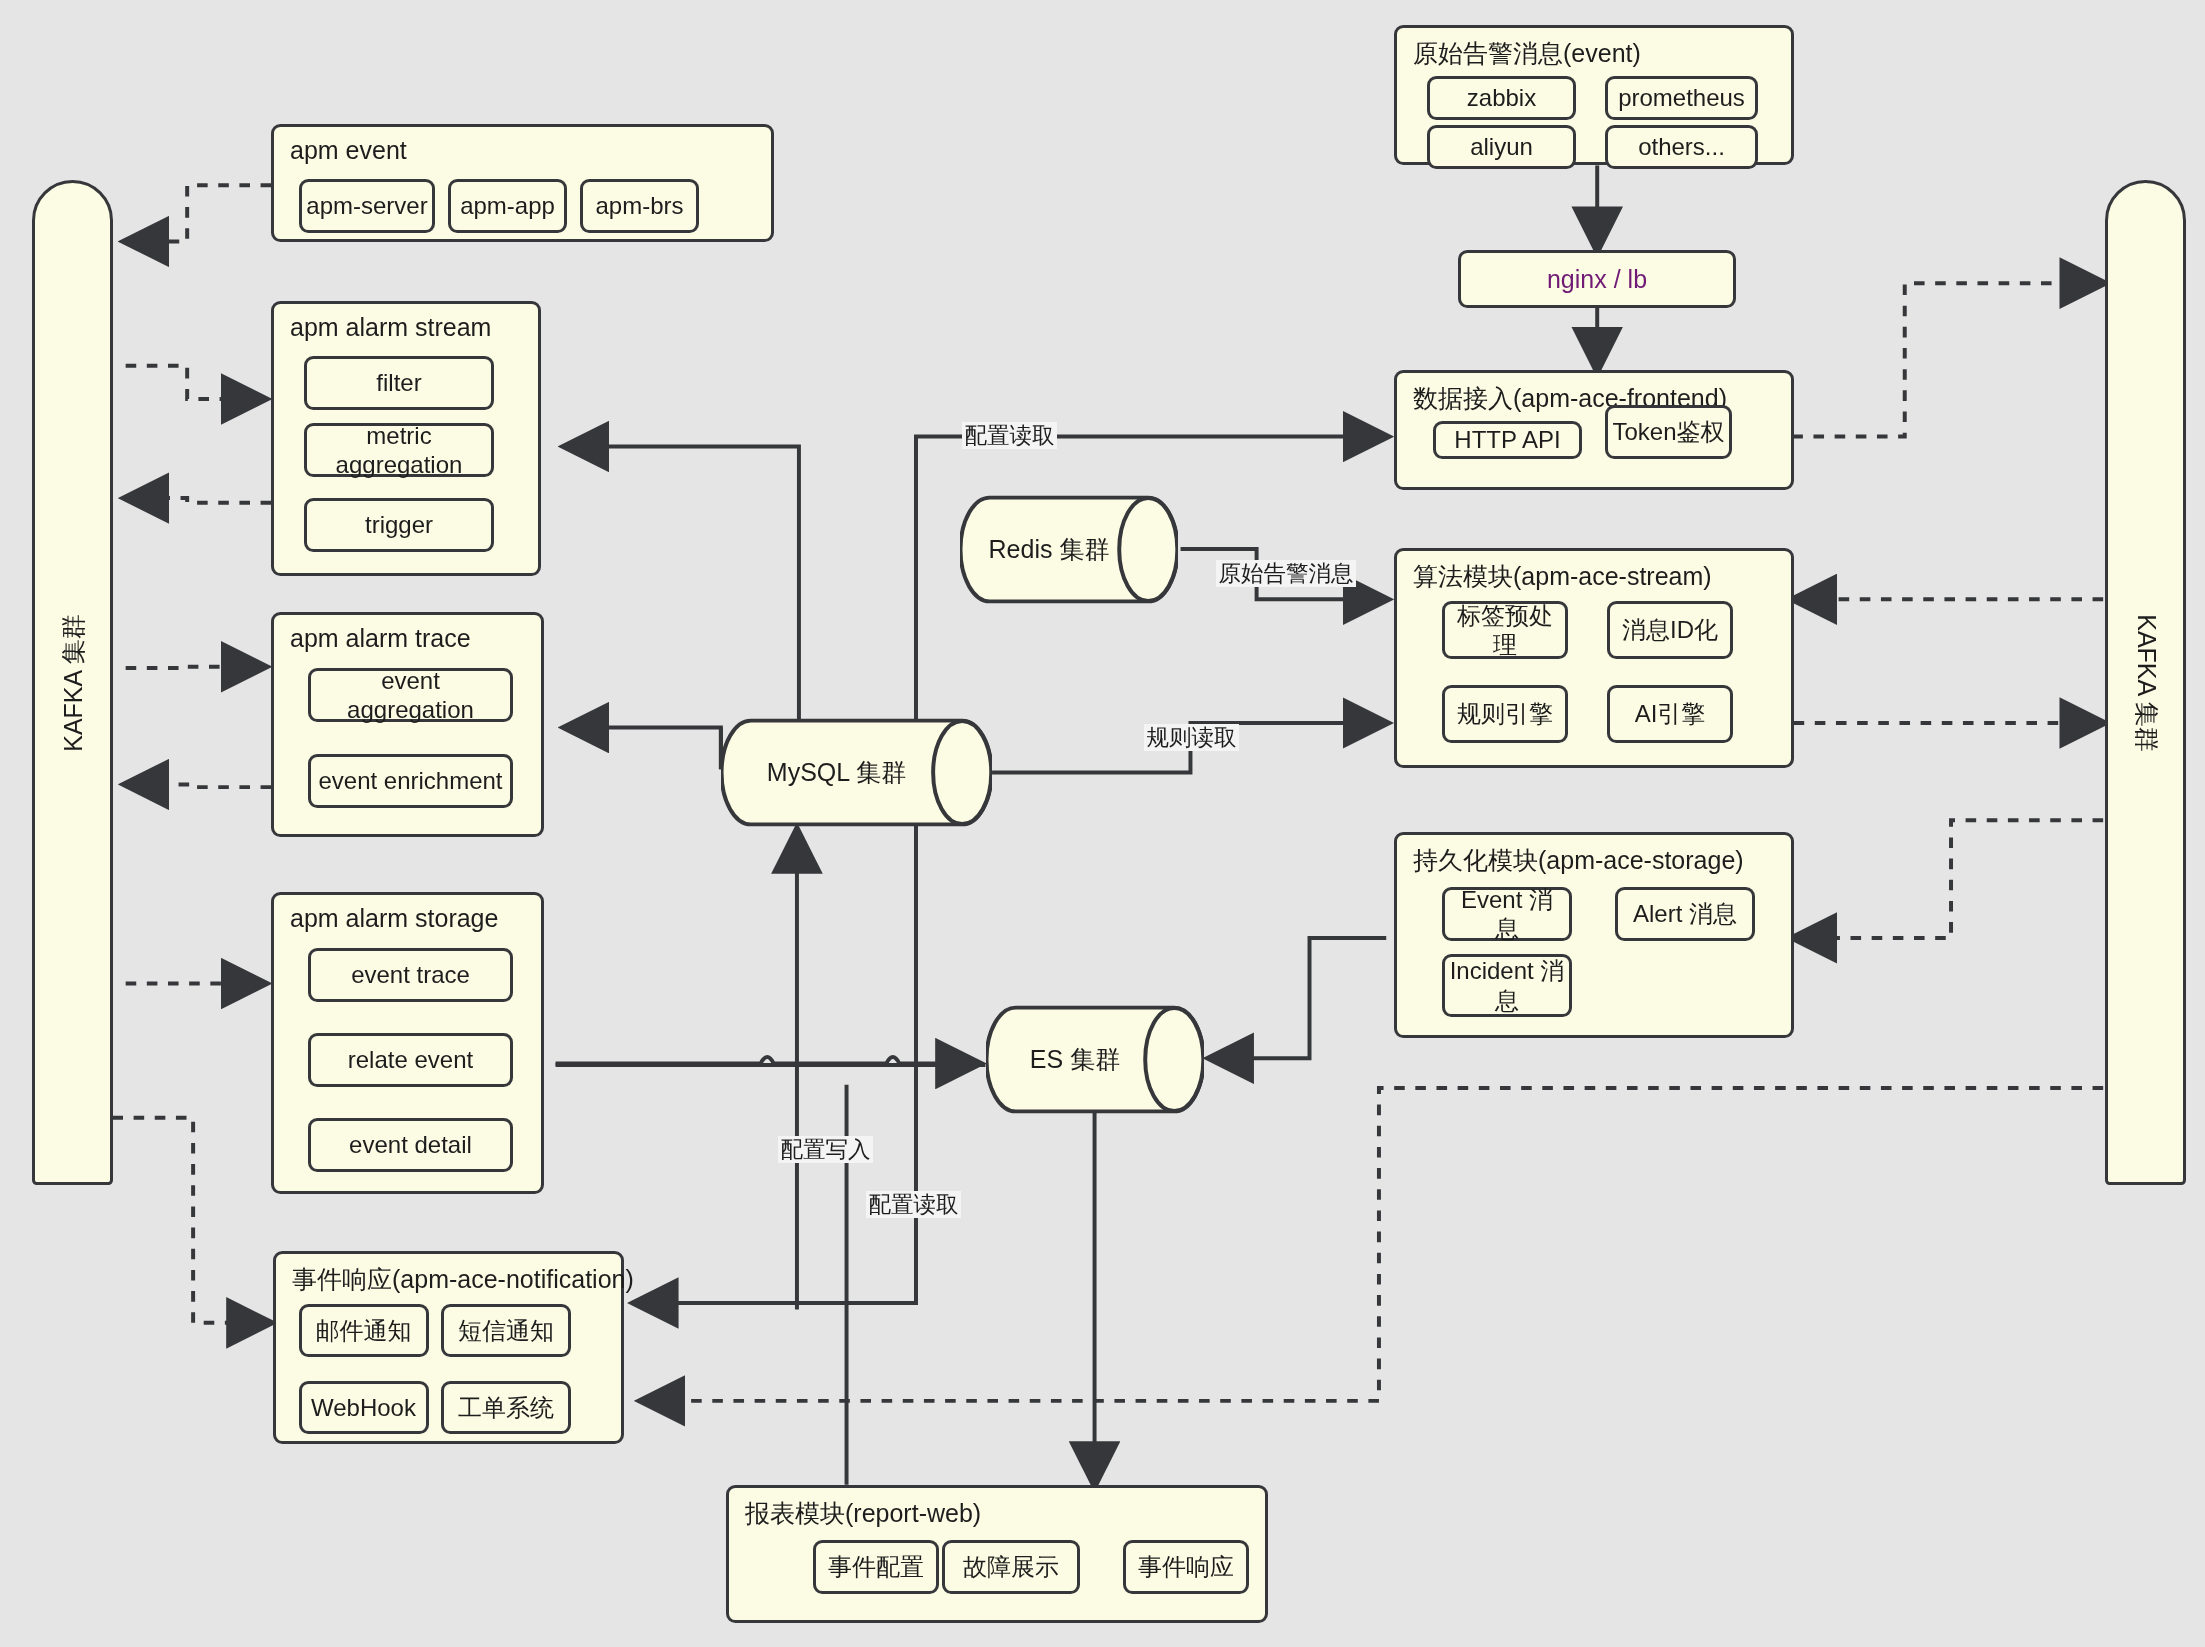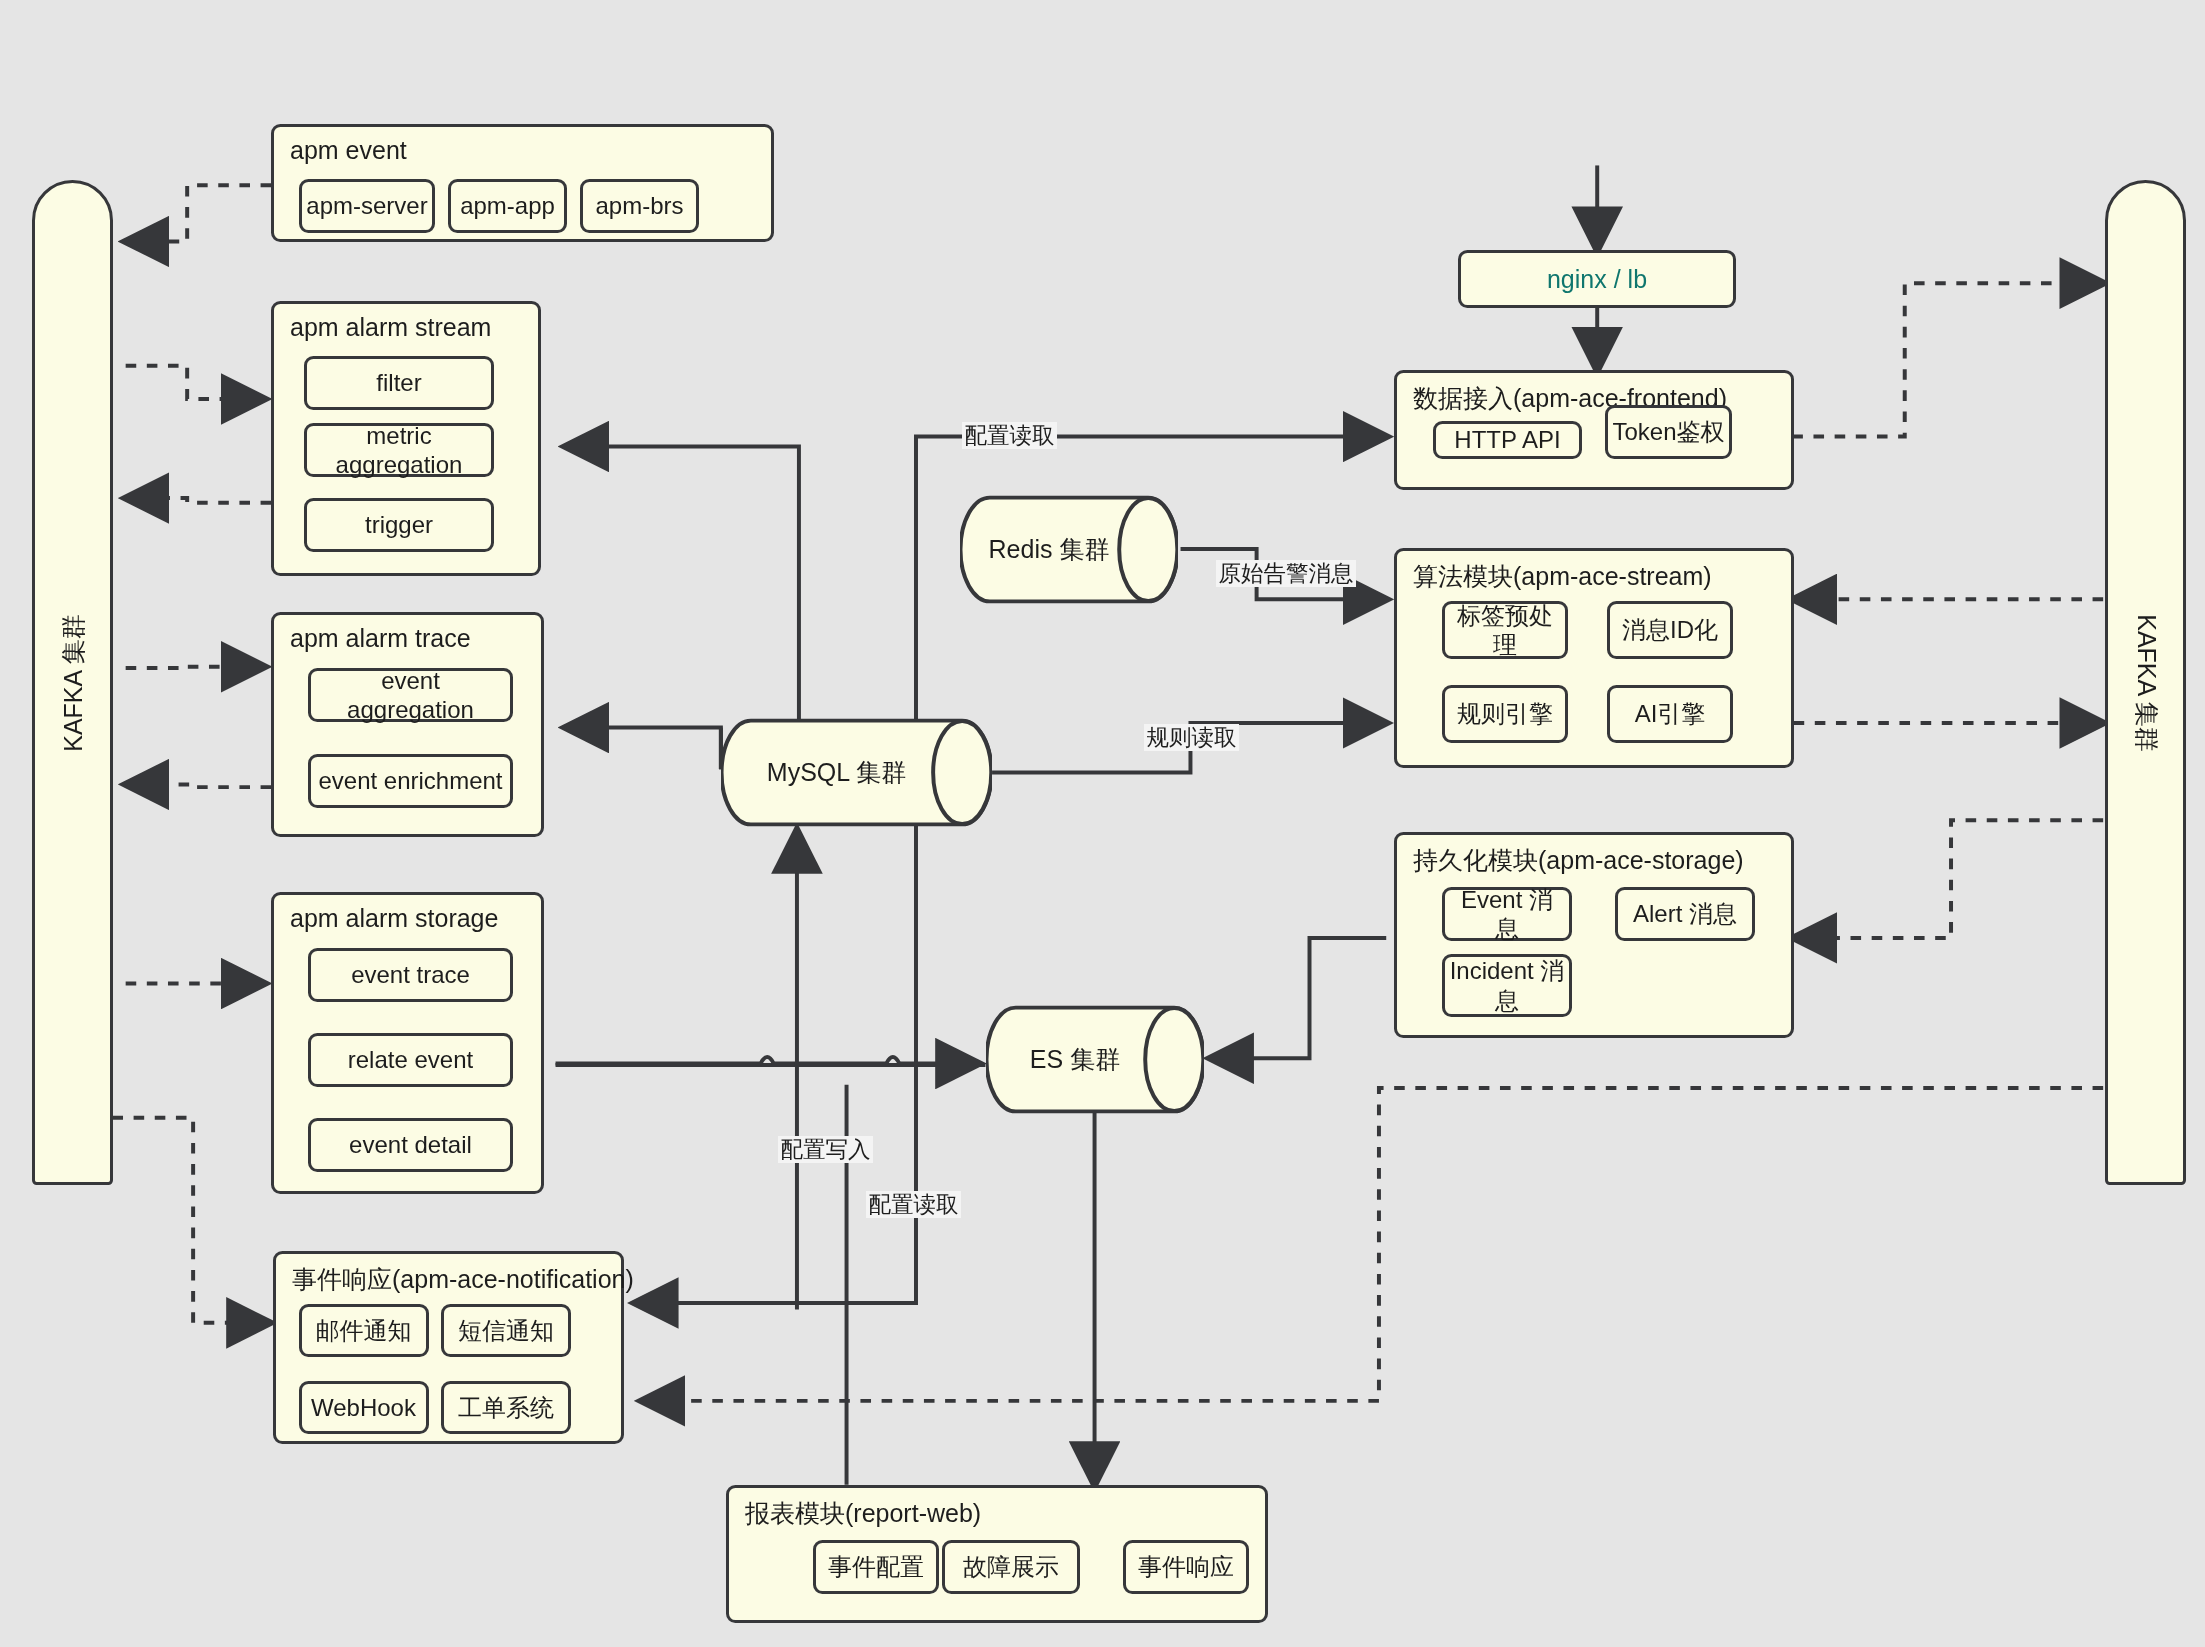--- a/index.html
+++ b/index.html
@@ -6,21 +6,21 @@
   body{font-family:"Liberation Sans","DejaVu Sans",sans-serif;}
   #stage{position:relative;width:2205px;height:1647px;background:#e5e5e5;overflow:hidden;}
   svg#wires{position:absolute;left:0;top:0;width:2205px;height:1647px;pointer-events:none;}
 
   .group{position:absolute;background:#fcfce4;border:3.3px solid #36373a;border-radius:9.3px;box-sizing:border-box;}
   .group > .gtitle{position:absolute;left:16px;top:9.3px;font-size:25px;color:#1d1d1d;white-space:nowrap;}
   .chip{position:absolute;background:#fcfce4;border:3.3px solid #36373a;border-radius:9.3px;box-sizing:border-box;
         display:flex;align-items:center;justify-content:center;text-align:center;font-size:24px;color:#1d1d1d;
         line-height:1.22;padding:1.3px 4px;}
   .plain{position:absolute;background:#fcfce4;border:3.3px solid #36373a;border-radius:9.3px;box-sizing:border-box;
-        display:flex;align-items:center;justify-content:center;text-align:center;font-size:25px;color:#0f766e;}
+        display:flex;align-items:center;justify-content:center;text-align:center;font-size:25px;color:#701a75;}
 
   
   .kafka{position:absolute;background:#fcfce4;border:3.3px solid #36373a;box-sizing:border-box;}
   .kafka.left{border-radius:46px 46px 5.3px 5.3px;}
   .kafka.right{border-radius:46px 46px 5.3px 5.3px;}
   .kafka .vlabel{position:absolute;left:50%;top:50%;font-size:25px;color:#1d1d1d;white-space:nowrap;}
   .kafka.left .vlabel{transform:translate(-50%,-50%) rotate(-90deg);}
   .kafka.right .vlabel{transform:translate(-50%,-50%) rotate(90deg);}
 
   
@@ -142,20 +142,27 @@
   </div>
 
   <div class="group" style="left:273px;top:1251px;width:351px;height:193px;">
     <span class="gtitle">事件响应(apm-ace-notification)</span>
     <div class="chip" style="left:22.5px;top:50px;width:130px;height:53px;">邮件通知</div>
     <div class="chip" style="left:165px;top:50px;width:130px;height:53px;">短信通知</div>
     <div class="chip" style="left:22.5px;top:127px;width:130px;height:53px;">WebHook</div>
     <div class="chip" style="left:165px;top:127px;width:130px;height:53px;">工单系统</div>
   </div>
 
+  <div class="group" style="left:1394px;top:25px;width:400px;height:140px;">
+    <span class="gtitle">原始告警消息(event)</span>
+    <div class="chip" style="left:30px;top:48px;width:149px;height:44px;">zabbix</div>
+    <div class="chip" style="left:208px;top:48px;width:153px;height:44px;">prometheus</div>
+    <div class="chip" style="left:30px;top:97px;width:149px;height:44px;">aliyun</div>
+    <div class="chip" style="left:208px;top:97px;width:153px;height:44px;">others...</div>
+  </div>
 
   <div class="plain" style="left:1458px;top:250px;width:278px;height:58px;">nginx / lb</div>
 
   <div class="group" style="left:1394px;top:370px;width:400px;height:120px;">
     <span class="gtitle">数据接入(apm-ace-frontend)</span>
     <div class="chip" style="left:36px;top:48px;width:149px;height:38px;">HTTP API</div>
     <div class="chip" style="left:208px;top:32px;width:127px;height:54px;">Token鉴权</div>
   </div>
 
   <div class="group" style="left:1394px;top:548px;width:400px;height:220px;">

